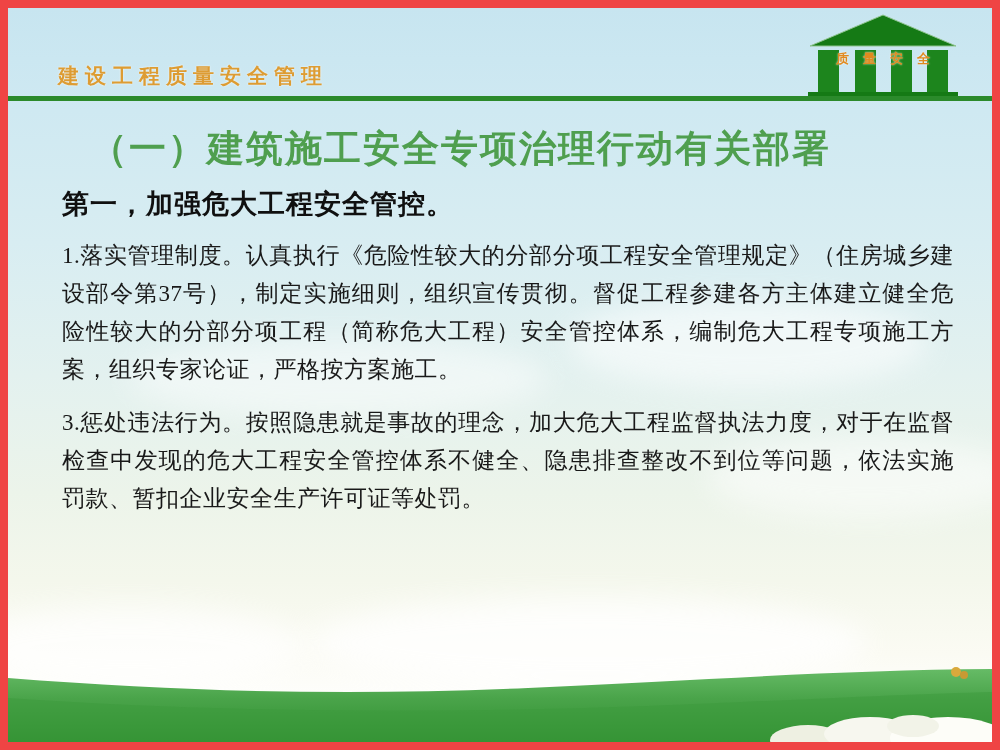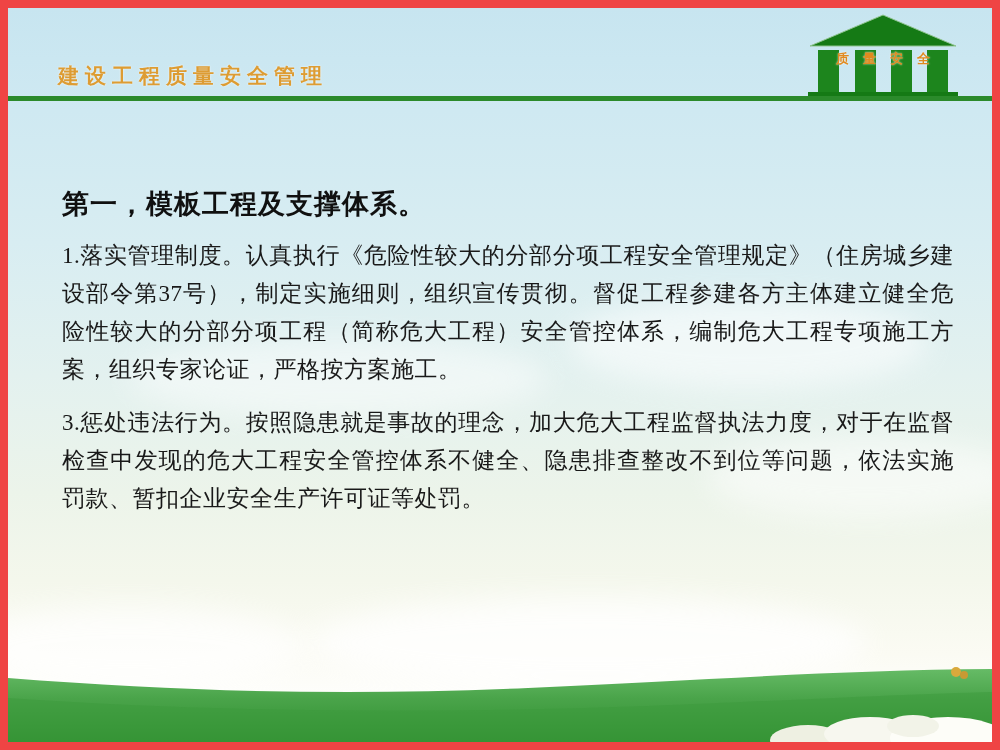--- a/index.html
+++ b/index.html
@@ -96,23 +96,24 @@
         <rect x="47" y="36" width="21" height="42" fill="#1d851d"></rect>
         <rect x="83" y="36" width="21" height="42" fill="#1d851d"></rect>
         <rect x="119" y="36" width="21" height="42" fill="#1d851d"></rect>
         <rect x="0" y="78" width="150" height="9" fill="#157a15"></rect>
       </svg>
       <div class="logo-caption">质量安全</div>
     </div>
 
     <div class="divider"></div>
 
+    <h1 class="page-title">（一）建筑施工安全专项治理行动有关部署</h1>
 
     <div class="content">
-      <p class="lead">第一，模板工程及支撑体系。</p>
+      <p class="lead">第一，加强危大工程安全管控。</p>
       <p class="para">1.落实管理制度。认真执行《危险性较大的分部分项工程安全管理规定》（住房城乡建设部令第37号），制定实施细则，组织宣传贯彻。督促工程参建各方主体建立健全危险性较大的分部分项工程（简称危大工程）安全管控体系，编制危大工程专项施工方案，组织专家论证，严格按方案施工。</p>
       <p class="para">3.惩处违法行为。按照隐患就是事故的理念，加大危大工程监督执法力度，对于在监督检查中发现的危大工程安全管控体系不健全、隐患排查整改不到位等问题，依法实施罚款、暂扣企业安全生产许可证等处罚。</p>
     </div>
 
     <div class="hills">
       <svg viewBox="0 0 984 78" preserveAspectRatio="none">
         <defs>
           <linearGradient id="gh" x1="0" y1="0" x2="0" y2="1">
             <stop offset="0" stop-color="#66bb66"></stop>
             <stop offset="0.4" stop-color="#4aa44a"></stop>

